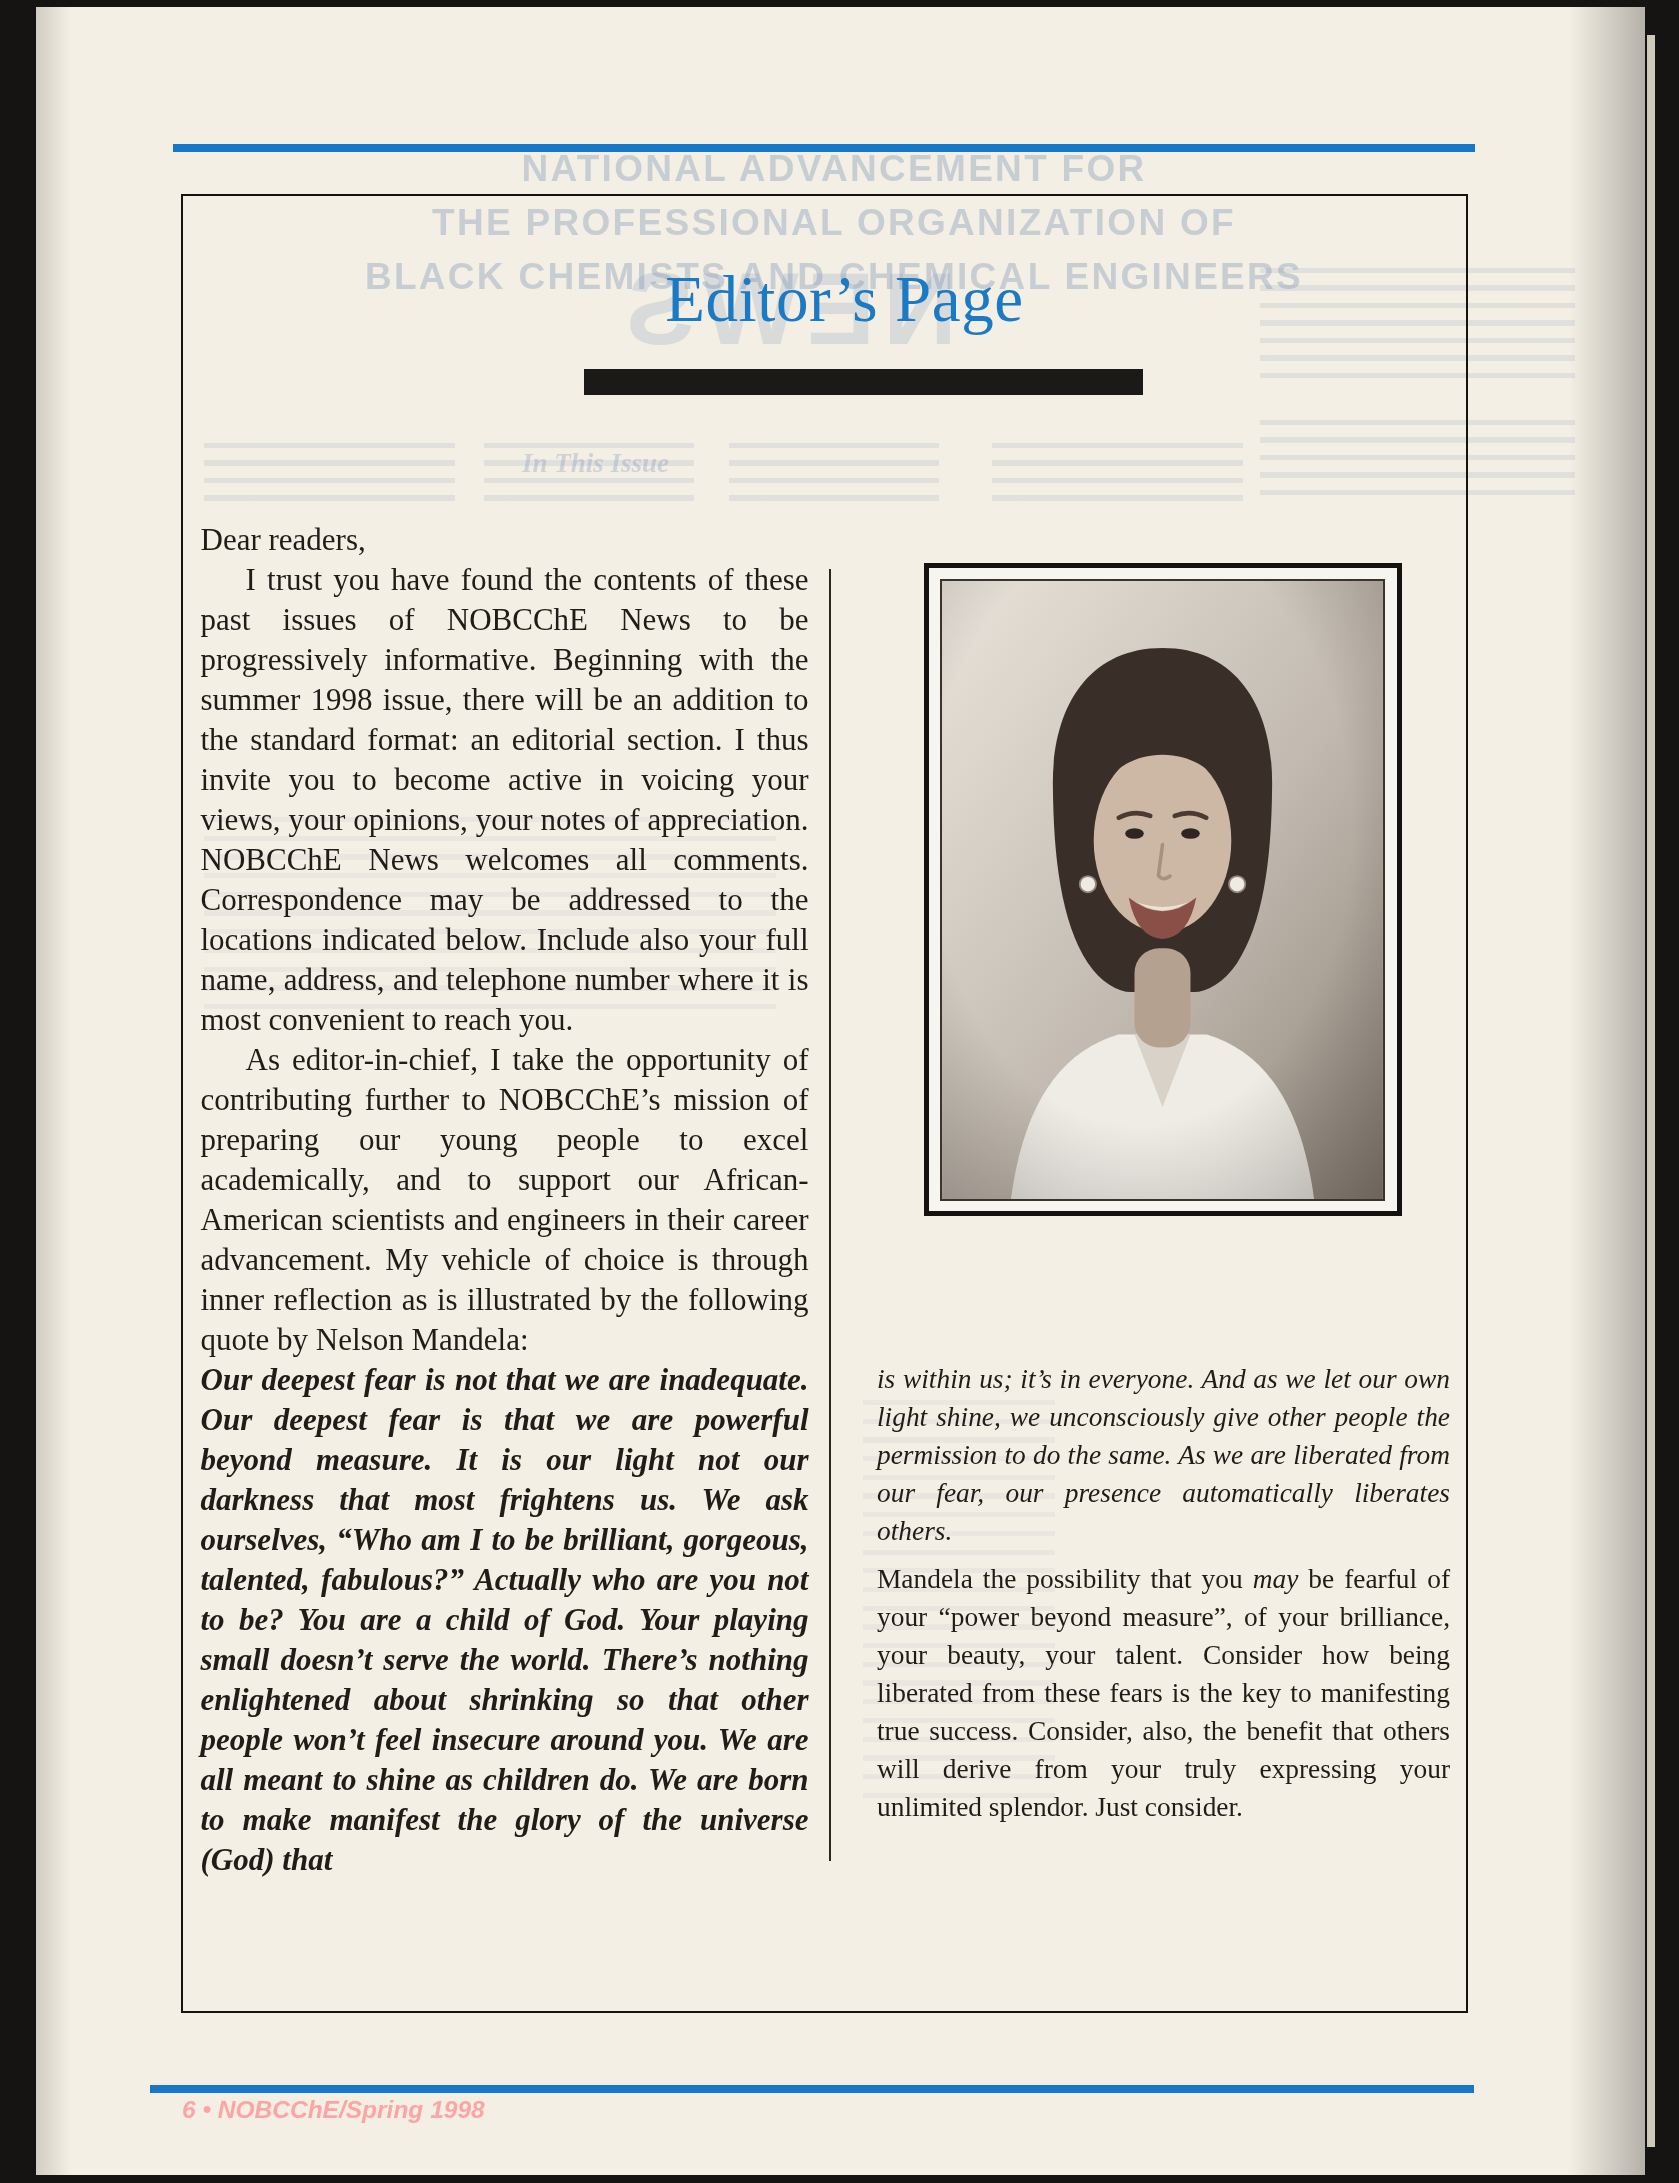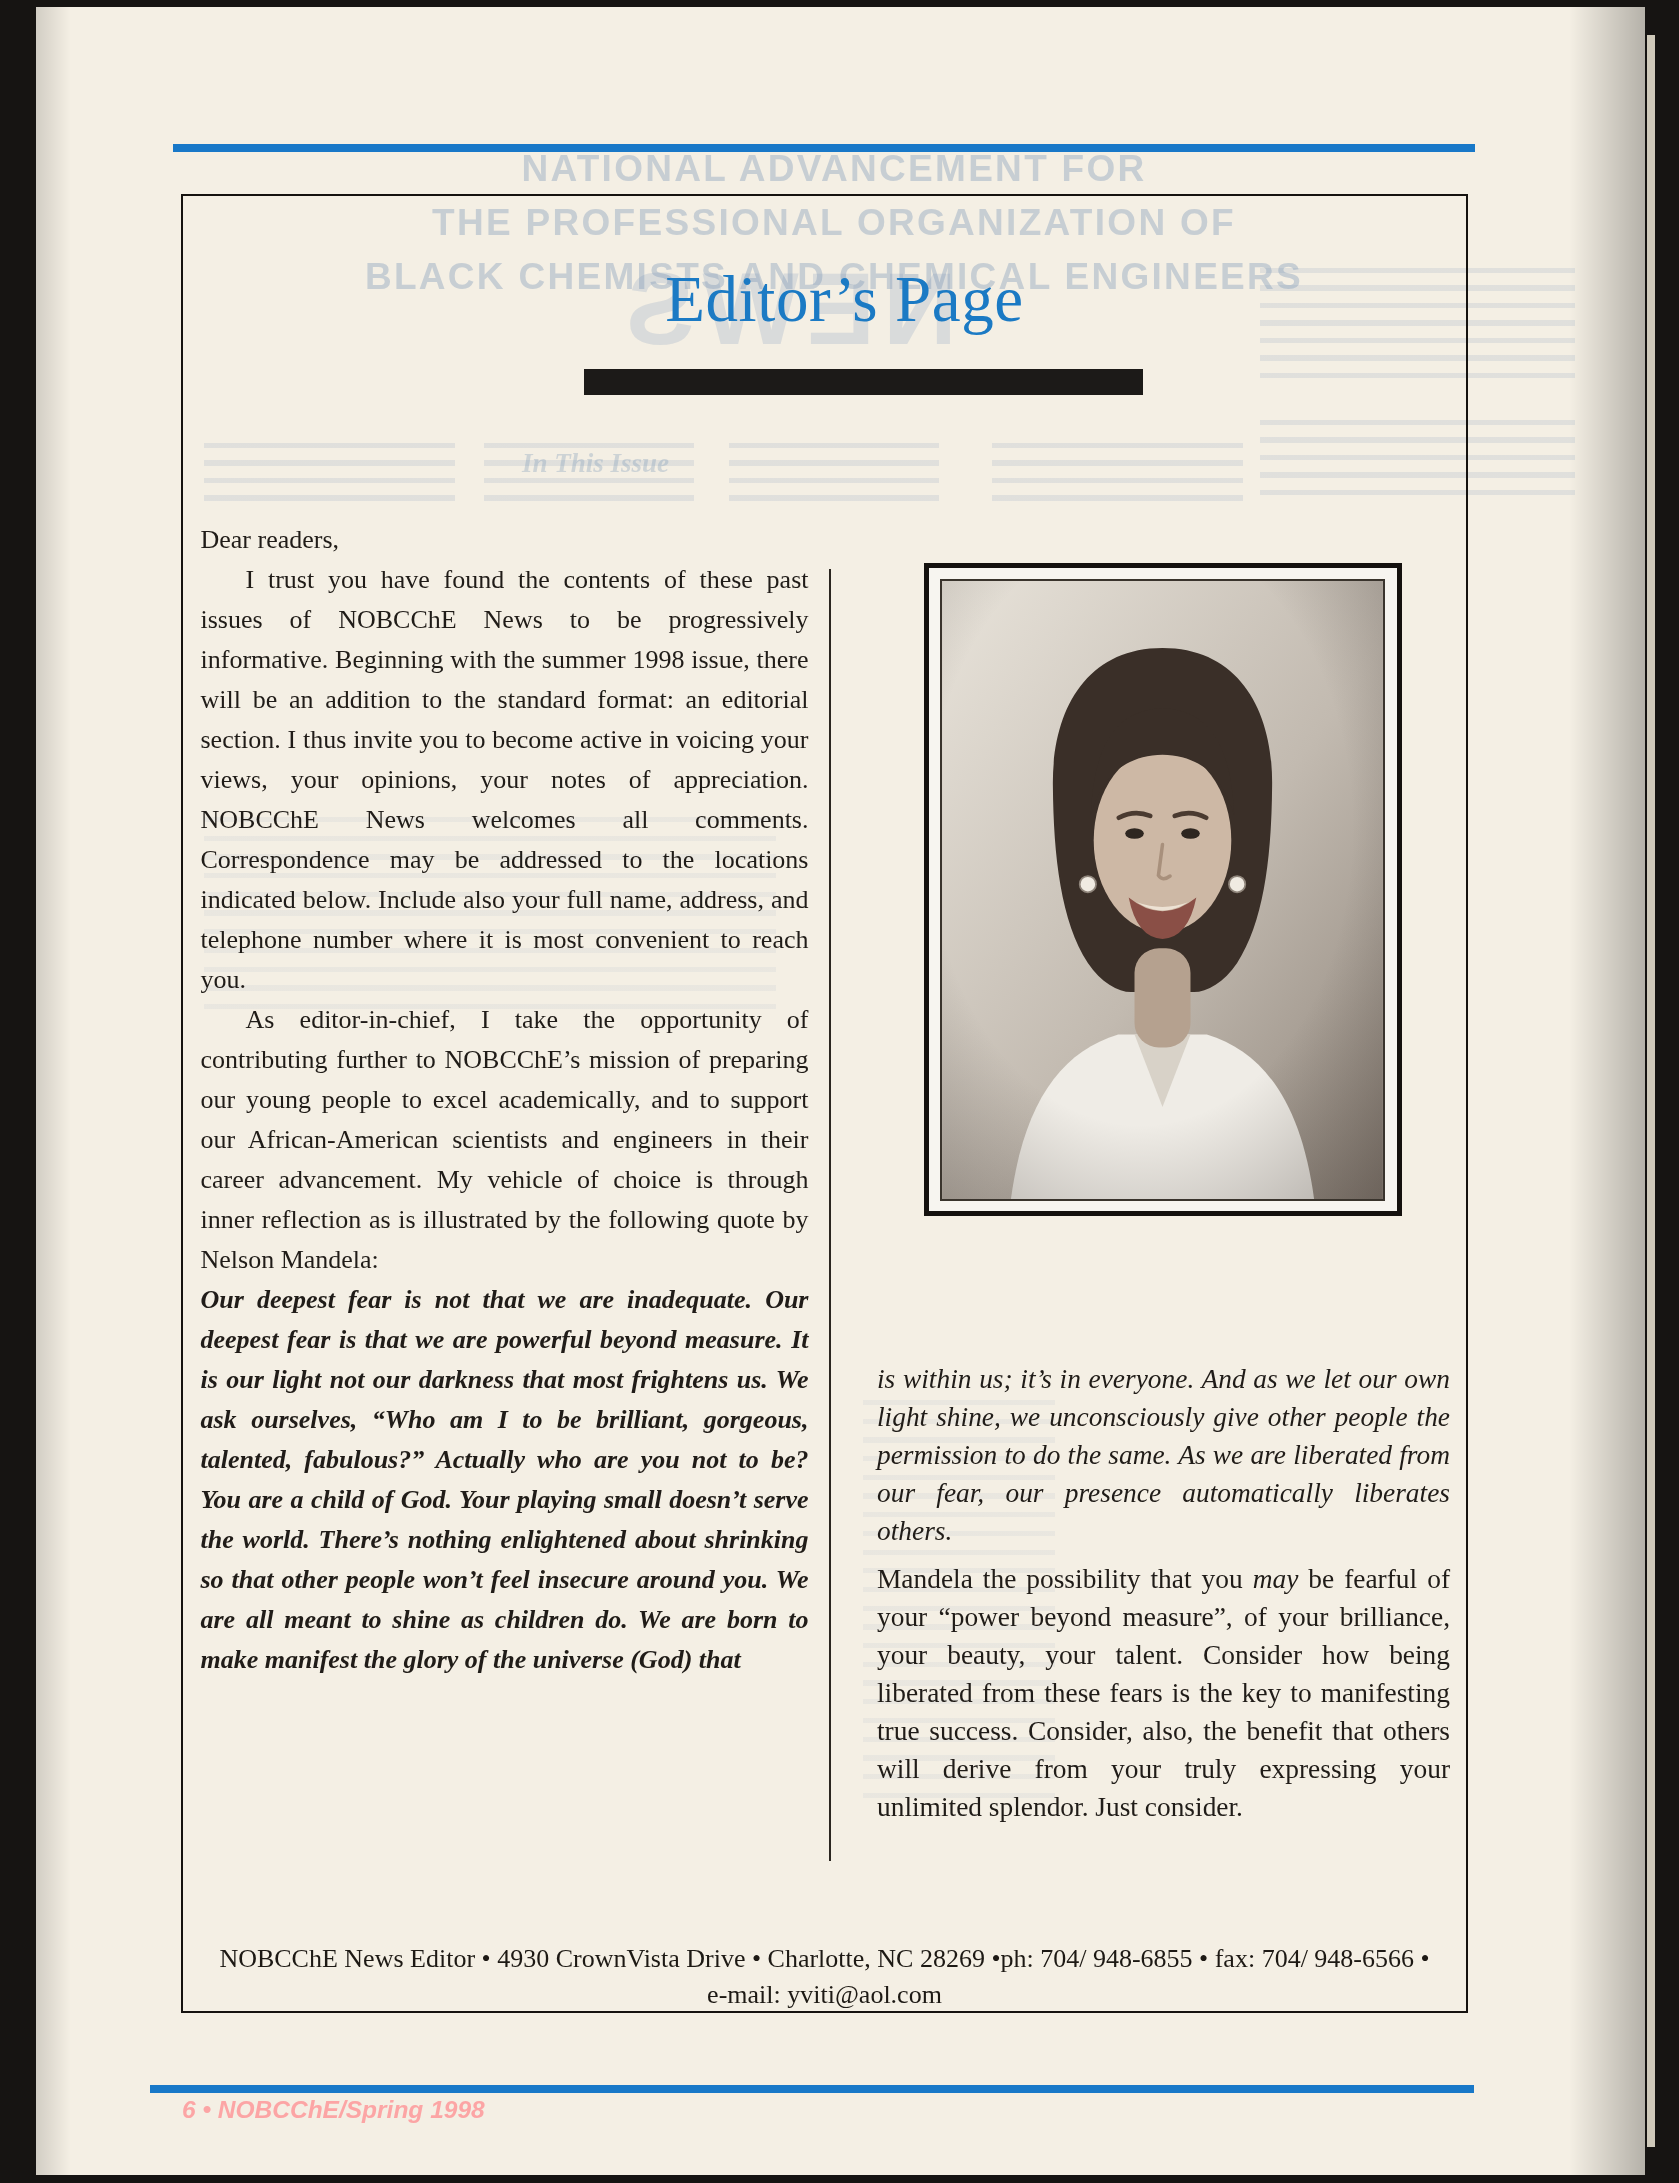--- a/index.html
+++ b/index.html
@@ -28,21 +28,21 @@
   .bottom-rule{position:absolute;left:150px;top:2085px;width:1324px;height:7.6px;background:#1878c8;}
   .page-footer{position:absolute;left:182px;top:2096px;
          font:italic 700 24.5px "Liberation Sans",sans-serif;color:#fca5a5;}
 
   .box{position:absolute;left:181px;top:194px;width:1283px;height:1815px;border:2.3px solid #15120f;}
   .title{position:absolute;left:0;top:65px;width:100%;text-align:center;transform:translateX(20px);
          font-weight:400;font-size:65px;line-height:76px;color:#1b7ac4;letter-spacing:0.6px;}
   .title-bar{position:absolute;left:401px;top:173px;width:559px;height:26px;background:#1c1a18;}
 
   .col-left{position:absolute;left:17.5px;top:324px;width:608px;
-         font-size:26px;line-height:40px;text-align:justify;}
+         font-size:31px;line-height:40px;text-align:justify;}
   .col-left p{margin:0;}
   .indent{text-indent:45px;}
   .quote{margin:0 52px 0 49px;font-style:italic;font-weight:bold;}
 
   .divider{position:absolute;left:646px;top:373px;width:1.7px;height:1292px;background:#2b2620;}
 
   .photo-frame{position:absolute;left:741px;top:367px;width:478px;box-sizing:border-box;
          border:5.8px solid #14110e;background:#f7f5f0;padding:10.5px;}
   .photo-inner{border:2.3px solid #3a342d;width:441px;height:618px;overflow:hidden;background:#c6beb3;}
   .photo-caption{position:absolute;left:741px;top:1043px;width:478px;text-align:center;
@@ -126,22 +126,18 @@
           <rect width="756" height="1060" fill="url(#pvig)"></rect>
         </svg>
       </div>
     </div>
 
     <div class="col-right">
       <p class="quote-right">is within us; it’s in everyone.  And as we let our own light shine, we unconsciously give other people the permission to do the same.  As we are liberated from our fear, our presence automatically liberates others.</p>
       <p><span>Mandela the possibility that you </span><em>may</em><span> be fearful of your “power beyond measure”, of your brilliance, your beauty, your talent. Consider how being liberated from these fears is the key to manifesting true success.  Consider, also, the benefit that others will derive from your truly expressing your unlimited splendor.  Just consider.</span></p>
     </div>
 
-    <div class="contact">
-      <div>NOBCChE News Editor • 4930 CrownVista Drive • Charlotte, NC  28269 •ph: 704/ 948-6855 • fax: 704/ 948-6566 •</div>
-      <div>e-mail: yviti@aol.com</div>
-    </div>
   </div>
 
   <div class="bottom-rule"></div>
   <div class="page-footer">6 • NOBCChE/Spring 1998</div>
 </div>
 
 
 </body></html>

